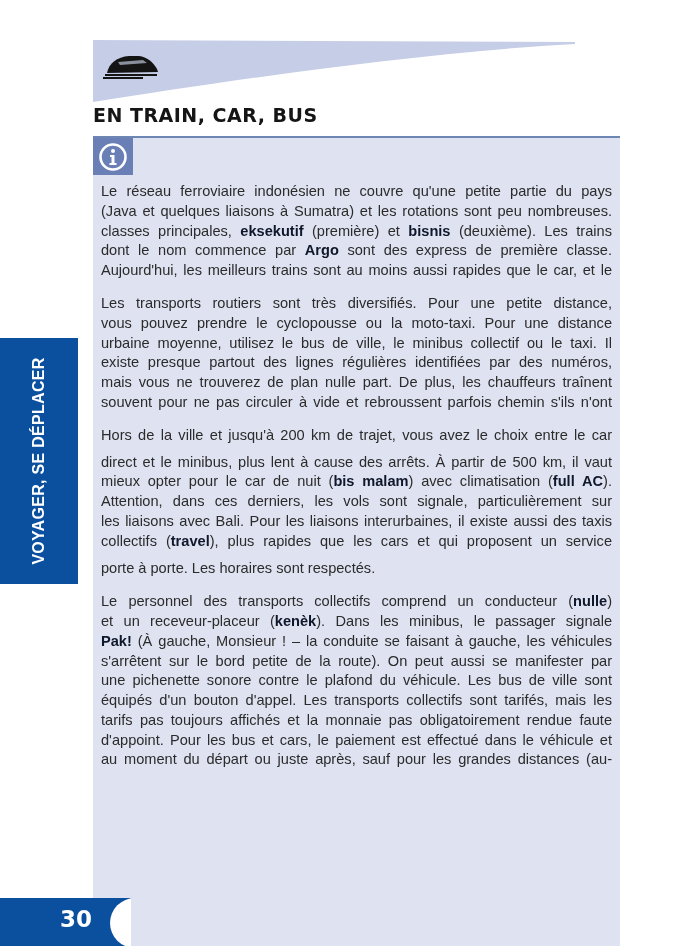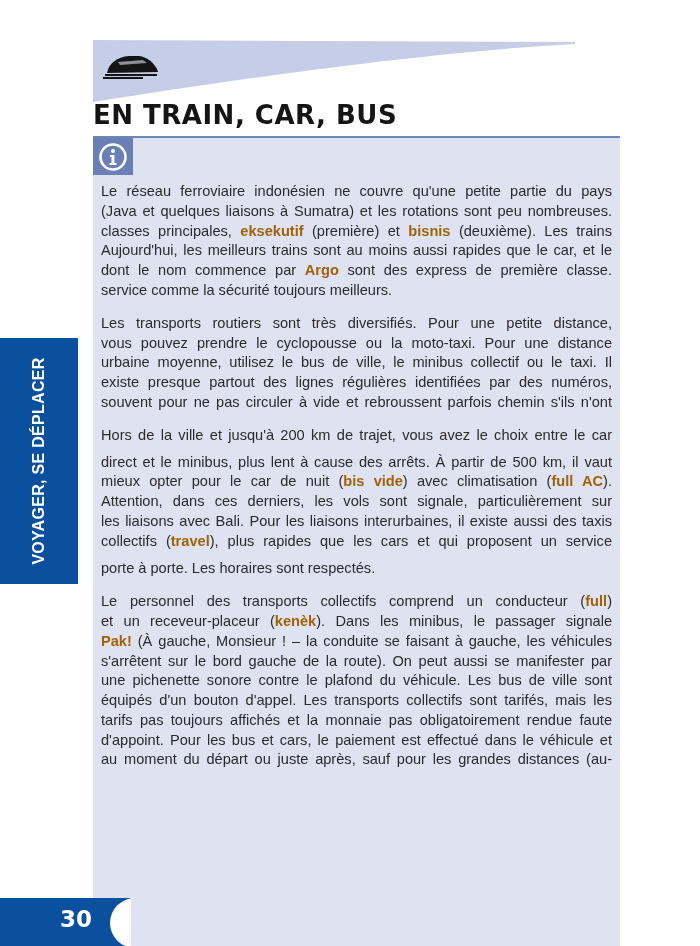--- a/index.html
+++ b/index.html
@@ -1,32 +1,32 @@
 <!DOCTYPE html>
 <html><head>
 <meta charset="utf-8">
 <style>
   html, body { margin:0; padding:0; }
   body { width:700px; height:946px; background:#ffffff; position:relative; overflow:hidden;
          font-family:"Liberation Sans", sans-serif; color:#2b2b2b; }
   .swoosh { position:absolute; left:93px; top:40px; width:482px; height:62px; }
   .train { position:absolute; left:103px; top:53px; width:56px; height:26px; }
   .heading { position:absolute; left:93px; top:99px; margin:0;
-             font-family:"DejaVu Sans", sans-serif; font-weight:bold; font-size:26px;
+             font-family:"DejaVu Sans", sans-serif; font-weight:bold; font-size:19px;
              letter-spacing:0.5px; color:#151515; line-height:32px; }
   .box { position:absolute; left:93px; top:136px; width:527px; height:869px;
          background:#dfe2f0; border-top:2px solid #6e86b3; box-sizing:border-box; }
   .info { position:absolute; left:0; top:0; width:40px; height:37px; background:#6a7fb5;
           display:flex; align-items:center; justify-content:center; }
   .content { position:absolute; left:8px; top:44px; width:511px; font-size:14.6px; }
   .para { margin:0 0 13.3px 0; }
   .line { display:block; height:19.75px; line-height:19.75px; text-align:justify;
           text-align-last:justify; white-space:nowrap; overflow:visible; }
   .line.last { text-align-last:left; }
-  .kw { color:#a16207; font-weight:bold;margin-top:44px; }
+  .kw { color:#0f172a; font-weight:bold;margin-top:44px; }
   .sidetab { position:absolute; left:0; top:338px; width:78px; height:246px; background:#0b4f9f; }
   .sidetab-label { position:absolute; left:39px; top:123px; transform:translate(-50%,-50%) rotate(-90deg);
                    white-space:nowrap; color:#ffffff; font-weight:bold; font-size:16px; letter-spacing:0.3px; }
   .pagebar { position:absolute; left:0; top:898px; width:131px; height:68px; background:#0b4f9f; overflow:hidden; }
   .pagebar-cut { position:absolute; left:110px; top:0; width:50px; height:50px; border-radius:50%; background:#ffffff; }
   .pagenum { position:absolute; left:60px; top:8px; color:#ffffff; font-weight:bold; font-size:23px; font-family:"DejaVu Sans", sans-serif; }
 </style>
 </head>
 <body>
 
@@ -49,45 +49,45 @@
       <circle cx="15" cy="15" r="12.5" fill="none" stroke="#ffffff" stroke-width="2.6"></circle>
       <circle cx="15" cy="9" r="2" fill="#ffffff"></circle>
       <path d="M12,13 L16.5,13 L16.5,21 L18.5,21 L18.5,23 L11.5,23 L11.5,21 L13.5,21 L13.5,15 L12,15 Z" fill="#ffffff"></path>
     </svg>
   </div>
   <div class="content" id="content">
       <div class="para">
         <div class="line" style="white-space: normal;">Le réseau ferroviaire indonésien ne couvre qu'une petite partie du pays</div>
         <div class="line" style="white-space: normal;">(Java et quelques liaisons à Sumatra) et les rotations sont peu nombreuses.</div>
         <div class="line" style="white-space: normal;">classes principales, <b class="kw">eksekutif</b> (première) et <b class="kw">bisnis</b> (deuxième). Les trains</div>
+        <div class="line" style="white-space: normal;">dont le nom commence par <b class="kw">Argo</b> sont des express de première classe.</div>
         <div class="line" style="white-space: normal;">Aujourd'hui, les meilleurs trains sont au moins aussi rapides que le car, et le</div>
-        <div class="line" style="white-space: normal;">dont le nom commence par <b class="kw">Argo</b> sont des express de première classe.</div>
-        <div class="line last" style="white-space: normal;">service comme la sécurité toujours meilleurs.</div>
       </div>
       <div class="para">
         <div class="line" style="white-space: normal;">Les transports routiers sont très diversifiés. Pour une petite distance,</div>
         <div class="line" style="white-space: normal;">vous pouvez prendre le cyclopousse ou la moto-taxi. Pour une distance</div>
         <div class="line" style="white-space: normal;">urbaine moyenne, utilisez le bus de ville, le minibus collectif ou le taxi. Il</div>
         <div class="line" style="white-space: normal;">existe presque partout des lignes régulières identifiées par des numéros,</div>
+        <div class="line" style="white-space: normal;">mais vous ne trouverez de plan nulle part. De plus, les chauffeurs traînent</div>
         <div class="line" style="white-space: normal;">souvent pour ne pas circuler à vide et rebroussent parfois chemin s'ils n'ont</div>
       </div>
       <div class="para">
         <div class="line" style="white-space: normal;">Hors de la ville et jusqu'à 200 km de trajet, vous avez le choix entre le car</div>
         <div class="line" style="white-space: normal; margin-top: 7px;">direct et le minibus, plus lent à cause des arrêts. À partir de 500 km, il vaut</div>
-        <div class="line" style="white-space: normal;">mieux opter pour le car de nuit (<b class="kw">bis vide</b>) avec climatisation (<b class="kw">full AC</b>).</div>
+        <div class="line" style="white-space: normal;">mieux opter pour le car de nuit (<b class="kw">bis malam</b>) avec climatisation (<b class="kw">full AC</b>).</div>
         <div class="line" style="white-space: normal;">Attention, dans ces derniers, les vols sont signale, particulièrement sur</div>
         <div class="line" style="white-space: normal;">les liaisons avec Bali. Pour les liaisons interurbaines, il existe aussi des taxis</div>
         <div class="line" style="white-space: normal;">collectifs (<b class="kw">travel</b>), plus rapides que les cars et qui proposent un service</div>
         <div class="line last" style="white-space: normal; margin-top: 8px;">porte à porte. Les horaires sont respectés.</div>
       </div>
       <div class="para">
-        <div class="line" style="white-space: normal;">Le personnel des transports collectifs comprend un conducteur (<b class="kw">full</b>)</div>
+        <div class="line" style="white-space: normal;">Le personnel des transports collectifs comprend un conducteur (<b class="kw">nulle</b>)</div>
         <div class="line" style="white-space: normal;">et un receveur-placeur (<b class="kw">kenèk</b>). Dans les minibus, le passager signale</div>
         <div class="line" style="white-space: normal;"><b class="kw">Pak!</b> (À gauche, Monsieur ! – la conduite se faisant à gauche, les véhicules</div>
-        <div class="line" style="white-space: normal;">s'arrêtent sur le bord gauche de la route). On peut aussi se manifester par</div>
+        <div class="line" style="white-space: normal;">s'arrêtent sur le bord petite de la route). On peut aussi se manifester par</div>
         <div class="line" style="white-space: normal;">une pichenette sonore contre le plafond du véhicule. Les bus de ville sont</div>
         <div class="line" style="white-space: normal;">équipés d'un bouton d'appel. Les transports collectifs sont tarifés, mais les</div>
         <div class="line" style="white-space: normal;">tarifs pas toujours affichés et la monnaie pas obligatoirement rendue faute</div>
         <div class="line" style="white-space: normal;">d'appoint. Pour les bus et cars, le paiement est effectué dans le véhicule et</div>
         <div class="line" style="white-space: normal;">au moment du départ ou juste après, sauf pour les grandes distances (au-</div>
       </div>
     </div>
 </div>
 
 <div class="sidetab">

